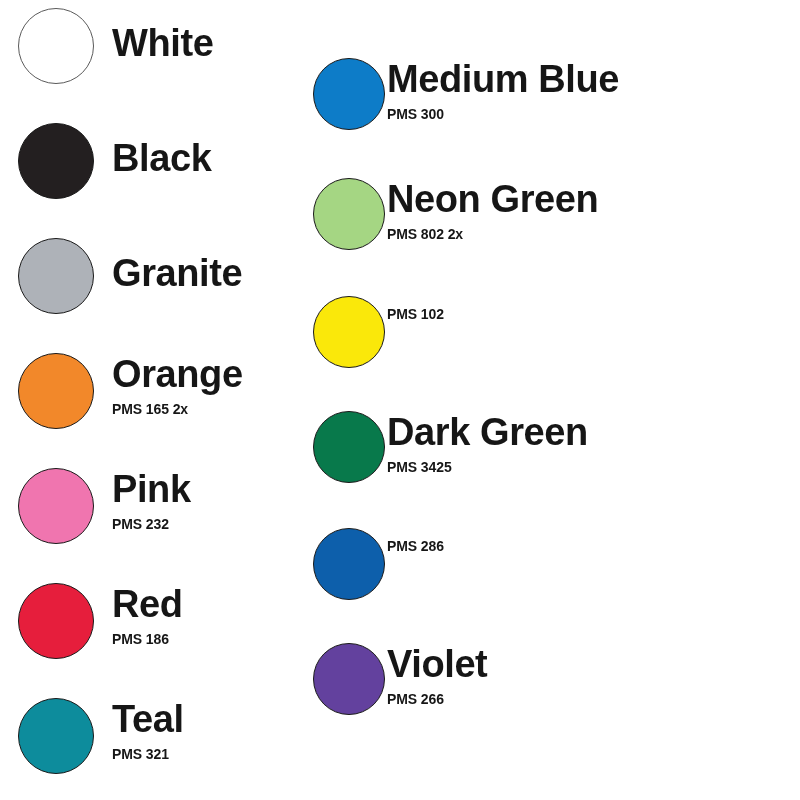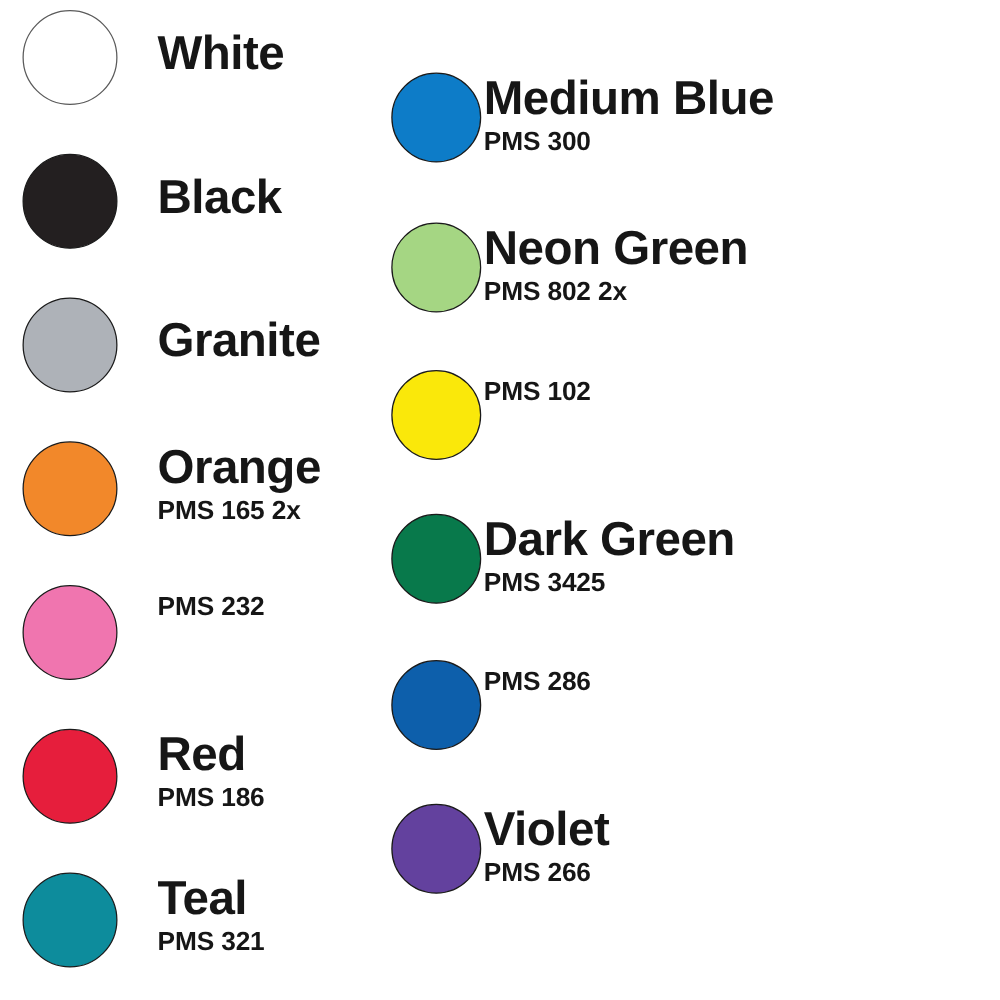--- a/index.html
+++ b/index.html
@@ -48,31 +48,31 @@
     display: block;
     font-weight: bold;
     font-size: 38px;
     line-height: 38px;
     color: #161616;
     letter-spacing: -0.4px;
   }
   .swatch-pms {
     display: block;
     font-weight: bold;
-    font-size: 21px;
+    font-size: 14px;
     line-height: 24px;
     color: #161616;
     letter-spacing: -0.1px;
     margin-top: 4px;
   }
   .swatch-pms:empty { display: none; }
 
   
   #column-left .swatch-dot { width: 76px; height: 76px; }
-  #column-left .swatch-text { left: 108px; top: 2px; }
+  #column-left .swatch-text { left: 94px; top: 2px; }
   #column-left .swatch-row.no-code .swatch-text { top: 16px; }
 
   
   #column-right .swatch-dot { width: 72px; height: 72px; left: 13px; }
   #column-right .swatch-text { left: 87px; top: 2px; }
 </style>
 </head>
 <body>
 
 <div id="page">
@@ -98,20 +98,21 @@
       <div class="swatch-row" style="left: 18px; top: 353px;">
         <div class="swatch-dot" style="background: rgb(242, 136, 42);"></div>
         <div class="swatch-text">
           <span class="swatch-name">Orange</span>
           <span class="swatch-pms">PMS 165 2x</span>
         </div>
       </div>
       <div class="swatch-row" style="left: 18px; top: 468px;">
         <div class="swatch-dot" style="background: rgb(240, 117, 175);"></div>
         <div class="swatch-text">
+          <span class="swatch-name">Pink</span>
           <span class="swatch-pms">PMS 232</span>
         </div>
       </div>
       <div class="swatch-row" style="left: 18px; top: 583px;">
         <div class="swatch-dot" style="background: rgb(230, 30, 60);"></div>
         <div class="swatch-text">
           <span class="swatch-name">Red</span>
           <span class="swatch-pms">PMS 186</span>
         </div>
       </div>

